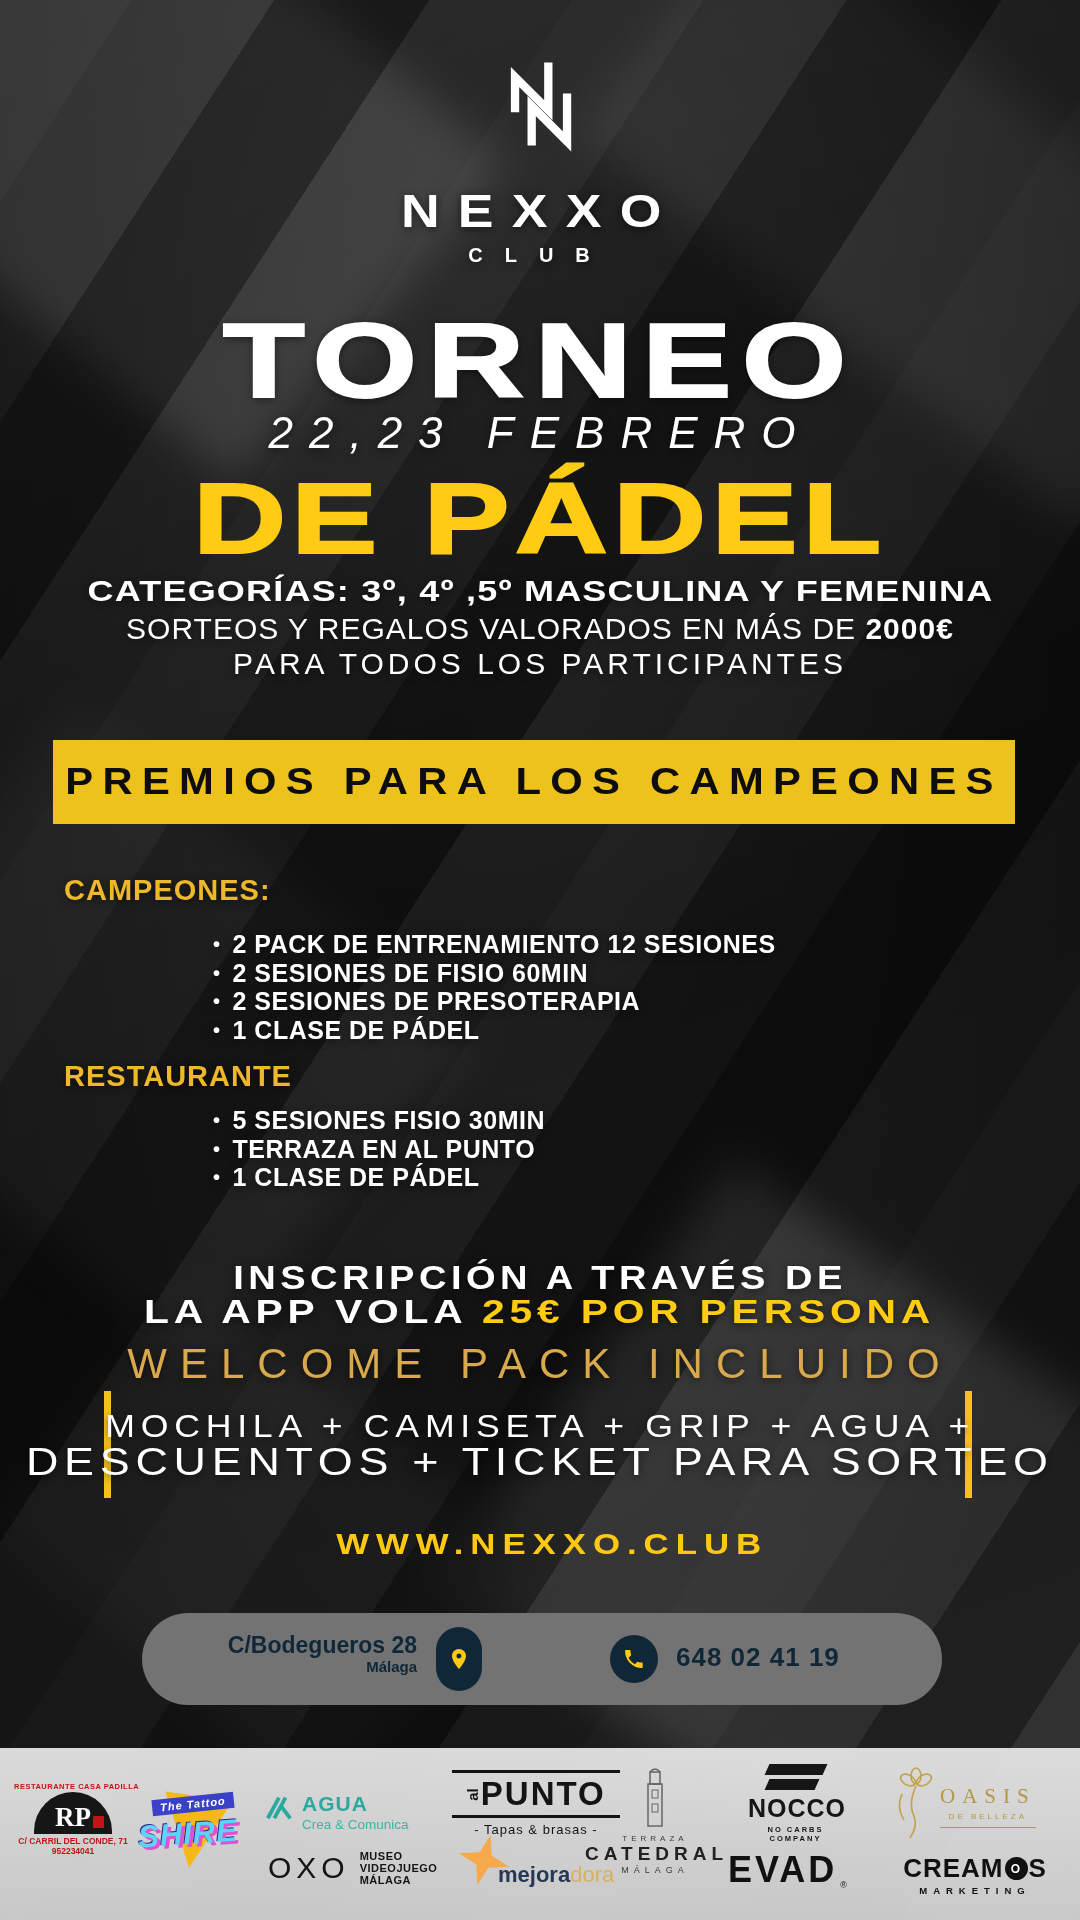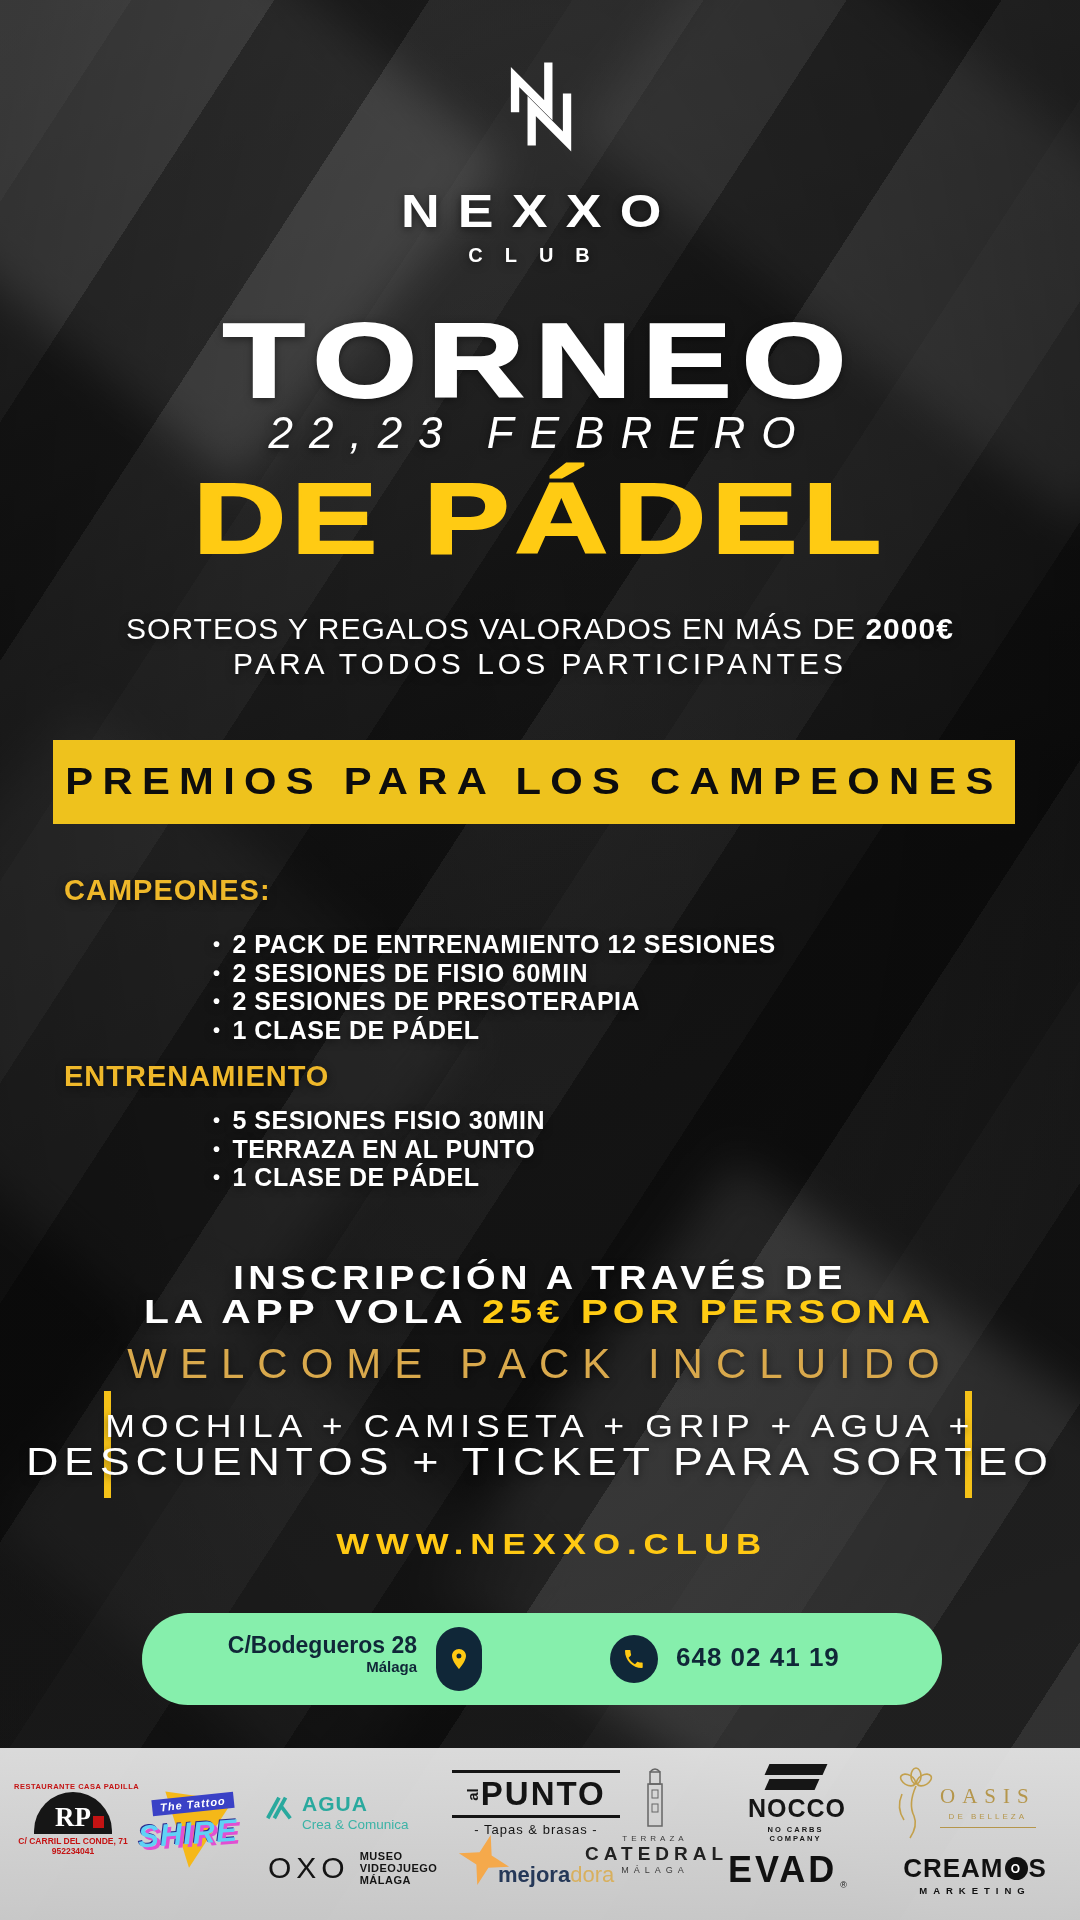--- a/index.html
+++ b/index.html
@@ -62,21 +62,21 @@
   .insc2 .hl{color:#FFCB13;}
   .welcome{top:1340px;font-size:42px;font-weight:300;letter-spacing:13px;color:#D9A94C;}
   .vbar{top:1391px;width:7px;height:107px;background:#F5C218;}
   .vbar.left{left:104px;} .vbar.right{left:965px;}
   .pack1{top:1409px;font-size:31px;font-weight:300;letter-spacing:5px;}
   .pack2{top:1440px;font-size:39px;font-weight:300;letter-spacing:5px;}
   .pack1 .sx,.pack2 .sx{transform:scaleX(1.15);white-space:nowrap;}
   .website{top:1527px;font-size:30px;font-weight:bold;letter-spacing:6px;color:#FFC913;cursor:pointer;padding-left:24px;}
   .website .sx{transform:scaleX(1.16);}
   
-  .pill{left:142px;top:1613px;width:800px;height:92px;border-radius:46px;background:#86efac;
+  .pill{left:142px;top:1613px;width:800px;height:92px;border-radius:46px;background:#737373;
         color:#102738;cursor:pointer;}
   .pill .addr{position:absolute;left:80px;top:19px;width:195px;text-align:right;line-height:1.15;}
   .pill .addr .a1{font-size:23px;font-weight:bold;}
   .pill .addr .a2{font-size:15px;font-weight:bold;}
   .badge{position:absolute;background:#102738;display:flex;align-items:center;justify-content:center;}
   .pin-badge{left:294px;top:14px;width:46px;height:64px;border-radius:23px;}
   .phone-badge{left:468px;top:22px;width:48px;height:48px;border-radius:50%;}
   .phone-num{position:absolute;left:534px;top:29px;font-size:26px;font-weight:bold;letter-spacing:1px;}
   
   .footer{left:0;top:1748px;width:1080px;height:172px;
@@ -176,38 +176,41 @@
     <span>CLUB</span>
   </div>
 
   <div class="abs center title tsh">
     <span class="sx">TORNEO</span>
   </div>
   <div class="abs center date tsh">22,23 FEBRERO</div>
   <div class="abs center subtitle">
     <span class="sx">DE PÁDEL</span>
   </div>
+  <div class="abs center categories tsh">
+    <span class="sx">CATEGORÍAS: 3º, 4º ,5º MASCULINA Y FEMENINA</span>
+  </div>
   <div class="abs center raffle1 tsh">
     <span>SORTEOS Y REGALOS VALORADOS EN MÁS DE </span><b>2000€</b>
   </div>
   <div class="abs center raffle2 tsh">PARA TODOS LOS PARTICIPANTES</div>
 
   <div class="abs banner">
     <span class="sx">PREMIOS PARA LOS CAMPEONES</span>
   </div>
 
   <div class="abs sec-heading h-champ tsh">CAMPEONES:</div>
   <ul class="abs prize-list l-champ tsh">
     <li><span class="blt">•</span><span>2 PACK DE ENTRENAMIENTO 12 SESIONES</span></li>
     <li><span class="blt">•</span><span>2  SESIONES DE FISIO 60MIN</span></li>
     <li><span class="blt">•</span><span>2 SESIONES DE PRESOTERAPIA</span></li>
     <li><span class="blt">•</span><span>1 CLASE DE PÁDEL</span></li>
   </ul>
 
-  <div class="abs sec-heading h-sub tsh">ENTRENAMIENTO</div>
+  <div class="abs sec-heading h-sub tsh">RESTAURANTE</div>
   <ul class="abs prize-list l-sub tsh">
     <li><span class="blt">•</span><span>5 SESIONES FISIO 30MIN</span></li>
     <li><span class="blt">•</span><span>TERRAZA EN AL PUNTO</span></li>
     <li><span class="blt">•</span><span>1 CLASE DE PÁDEL</span></li>
   </ul>
 
   <div class="abs center insc1 tsh">
     <span class="sx">INSCRIPCIÓN A TRAVÉS DE</span>
   </div>
   <div class="abs center insc2 tsh">

